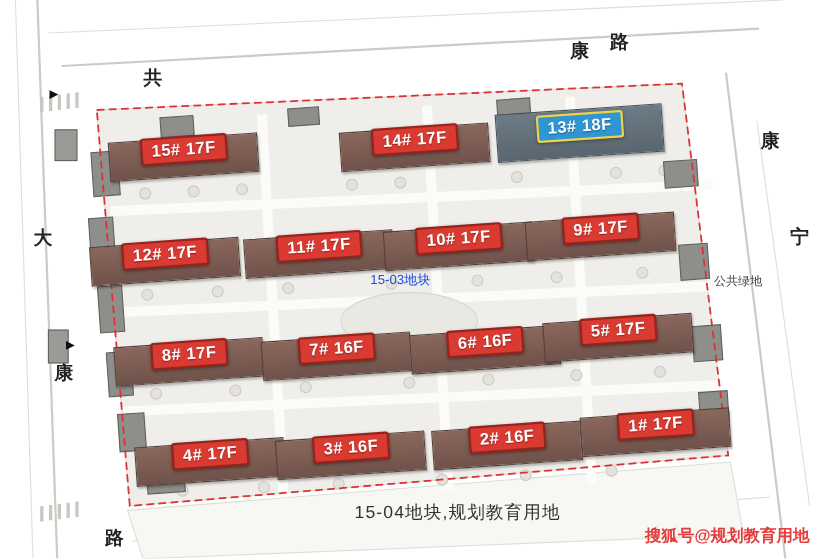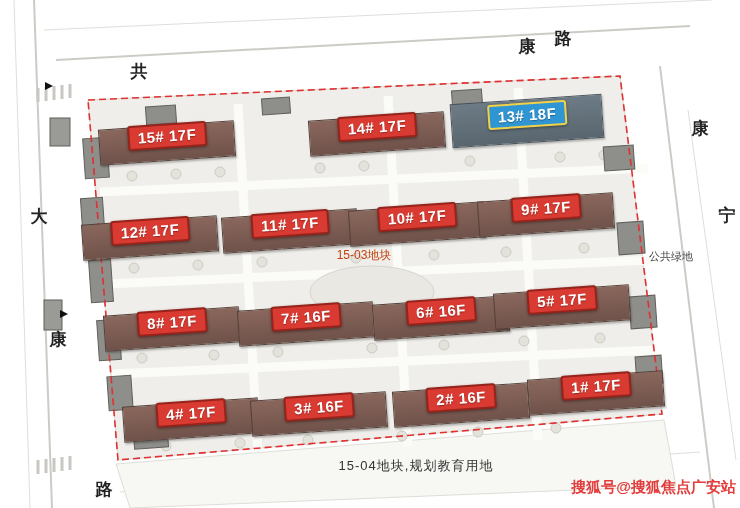--- a/index.html
+++ b/index.html
@@ -17,25 +17,25 @@
   .tag{position:absolute;transform:translate(-50%,-50%) rotate(-4deg);
        padding:2px 8px;border-radius:3px;white-space:nowrap;
        font-weight:bold;font-size:15px;color:#fff;letter-spacing:.5px;
        box-shadow:0 1px 3px rgba(0,0,0,.4);text-shadow:0 1px 1px rgba(0,0,0,.35);}
   .tag.red{background:#d93a31;border:2px solid #96231c;}
   .tag.blue{background:#2f96d3;border:2px solid #f0d24a;}
 
   .char{position:absolute;transform:translate(-50%,-50%);
         font-weight:bold;font-size:17px;color:#222;}
   .small-label{position:absolute;transform:translate(-50%,-50%);
-        font-size:12px;color:#c2410c;white-space:nowrap;}
+        font-size:12px;color:#1d4ed8;white-space:nowrap;}
   .green-label{position:absolute;transform:translate(-50%,-50%);
         font-size:11px;color:#444;white-space:nowrap;}
   .south-label{position:absolute;transform:translate(-50%,-50%);
-        font-size:13px;color:#333;white-space:nowrap;letter-spacing:1px;}
+        font-size:16px;color:#333;white-space:nowrap;letter-spacing:1px;}
   .watermark{position:absolute;right:4px;top:478px;
         font-size:15px;font-weight:bold;color:#e23c3c;white-space:nowrap;}
   .arrow{position:absolute;width:0;height:0;
         border-left:8px solid #111;border-top:4px solid transparent;border-bottom:4px solid transparent;}
 </style>
 </head>
 <body>
 
 <div class="stage">
 
@@ -174,15 +174,15 @@
   <div class="char" style="left:700px;top:128px;">康</div>
   <div class="char" style="left:727px;top:215px;">宁</div>
 
   <div class="small-label" style="left:364px;top:255px;">15-03地块</div>
   <div class="green-label" style="left:671px;top:256px;">公共绿地</div>
   <div class="south-label" style="left:416px;top:466px;">15-04地块,规划教育用地</div>
 
   <div class="arrow" style="left:60px;top:310px;"></div>
   <div class="arrow" style="left:45px;top:82px;"></div>
 
-  <div class="watermark">搜狐号@搜狐焦点广安站</div>
+  <div class="watermark">搜狐号@规划教育用地</div>
 
 </div>
 
 </body></html>

